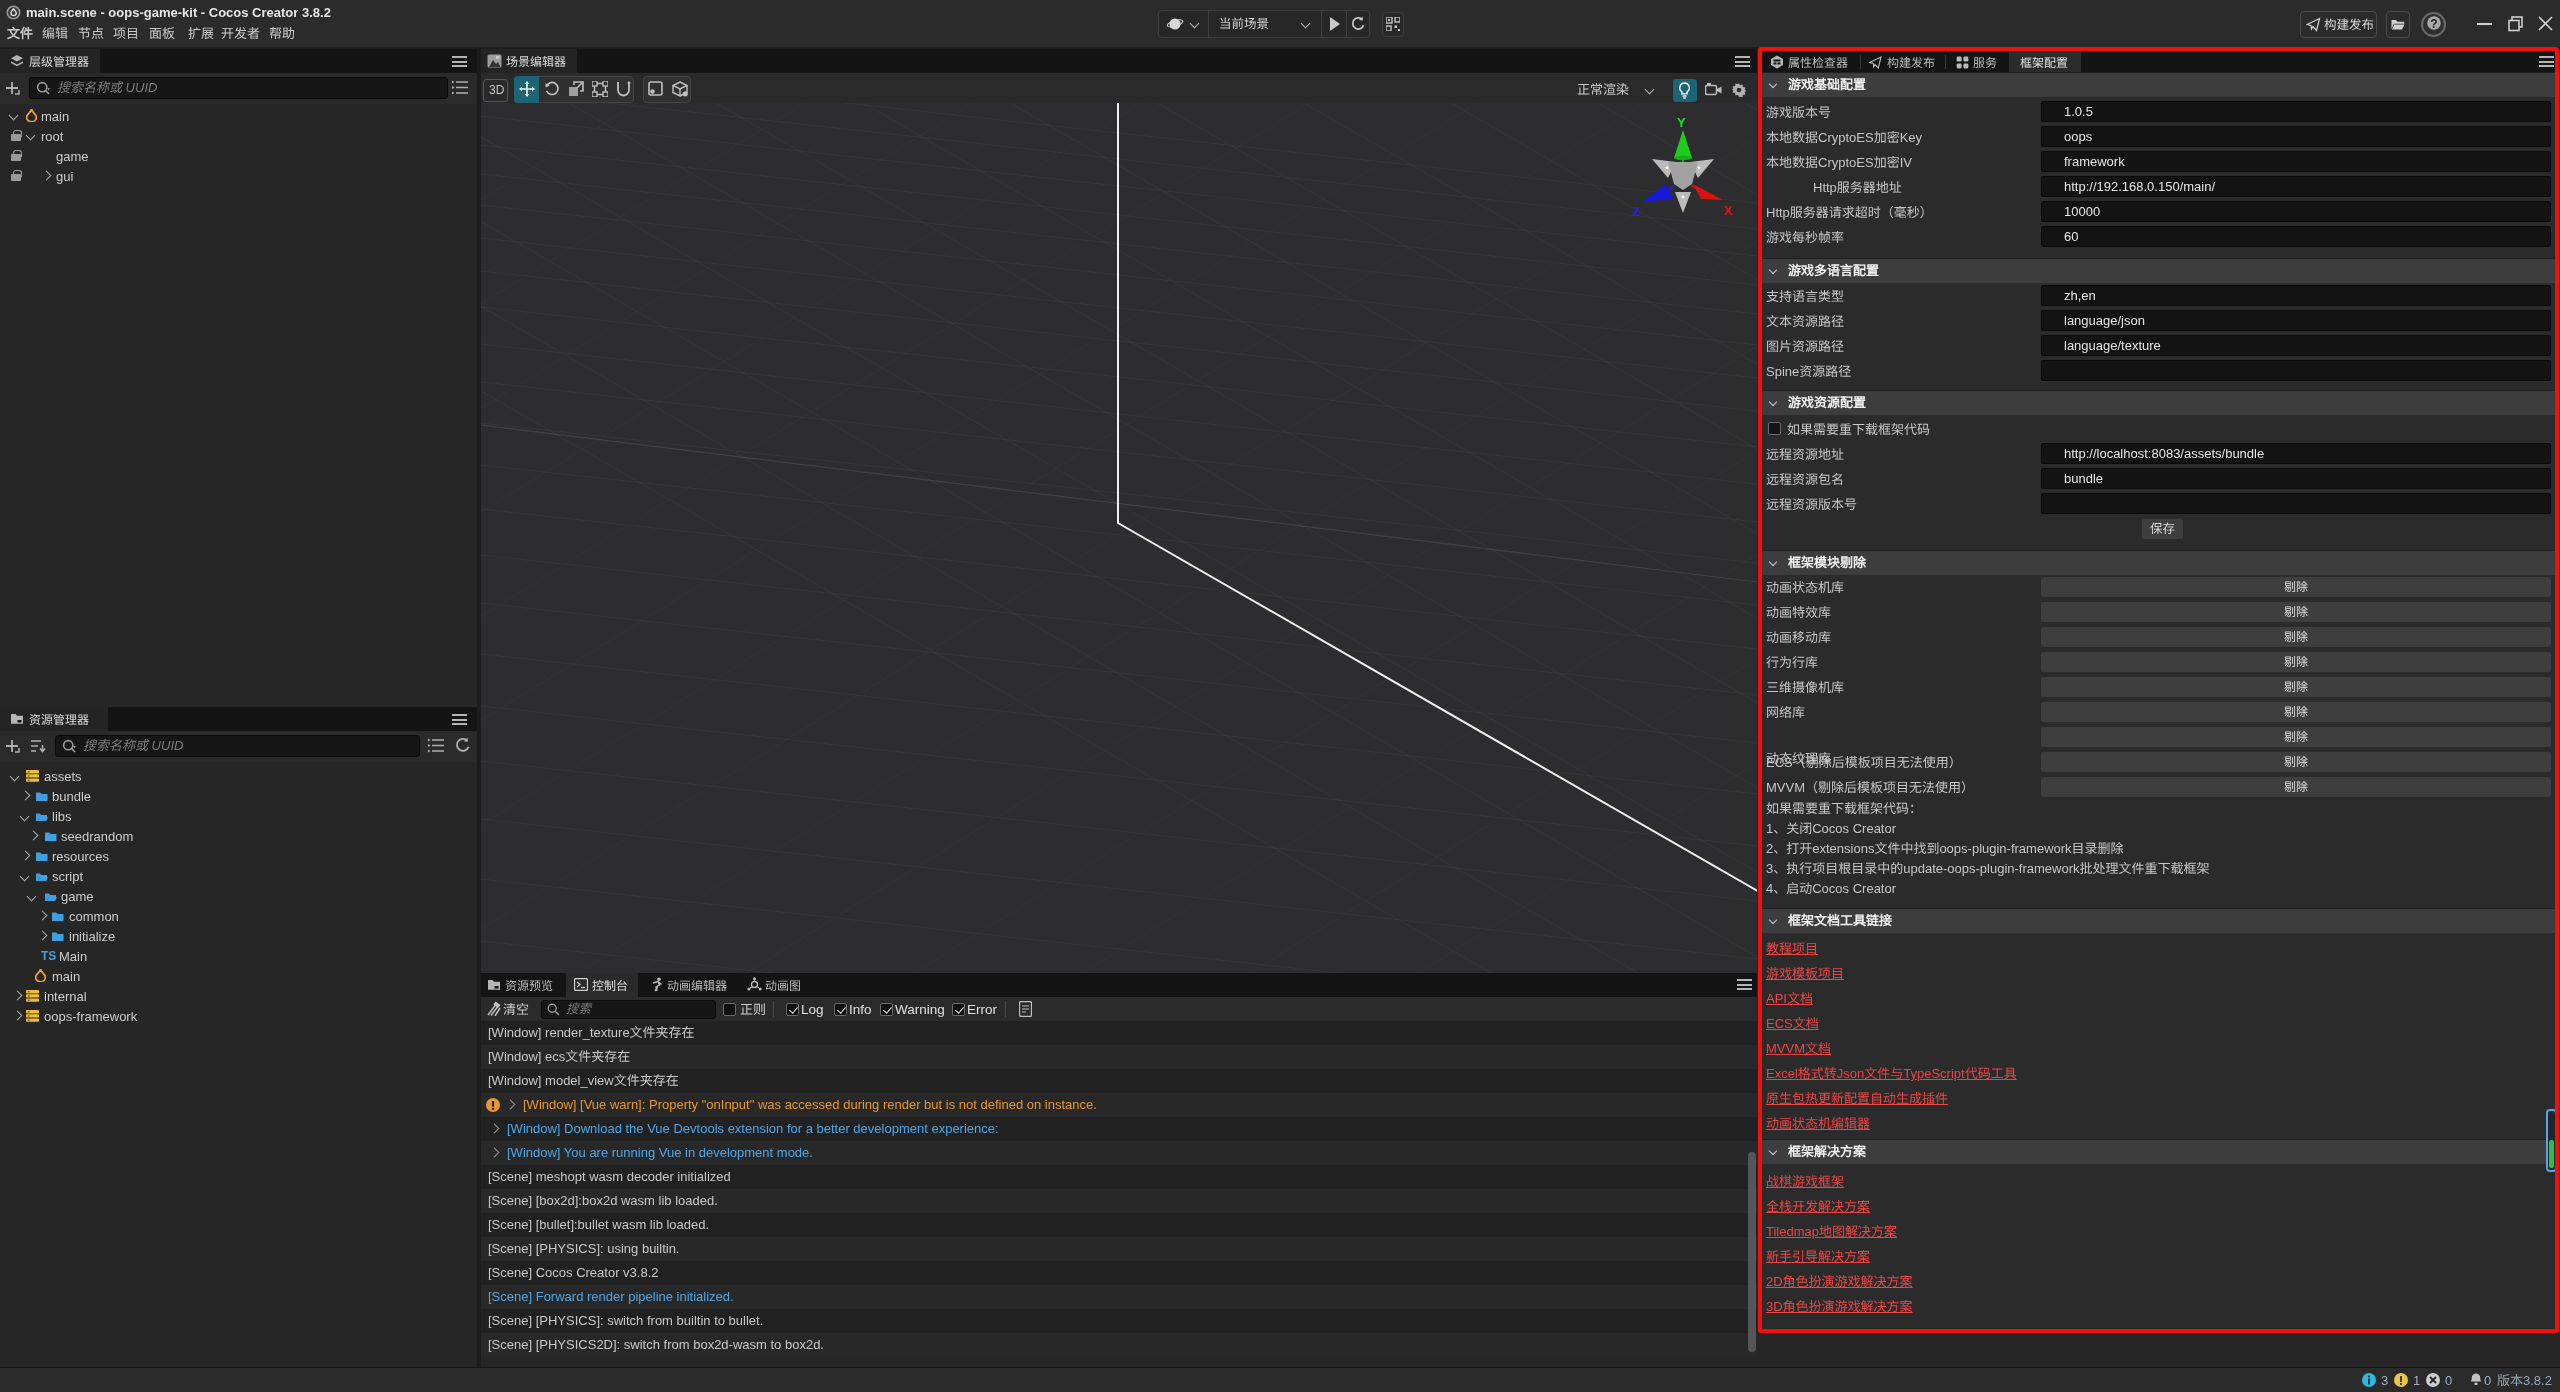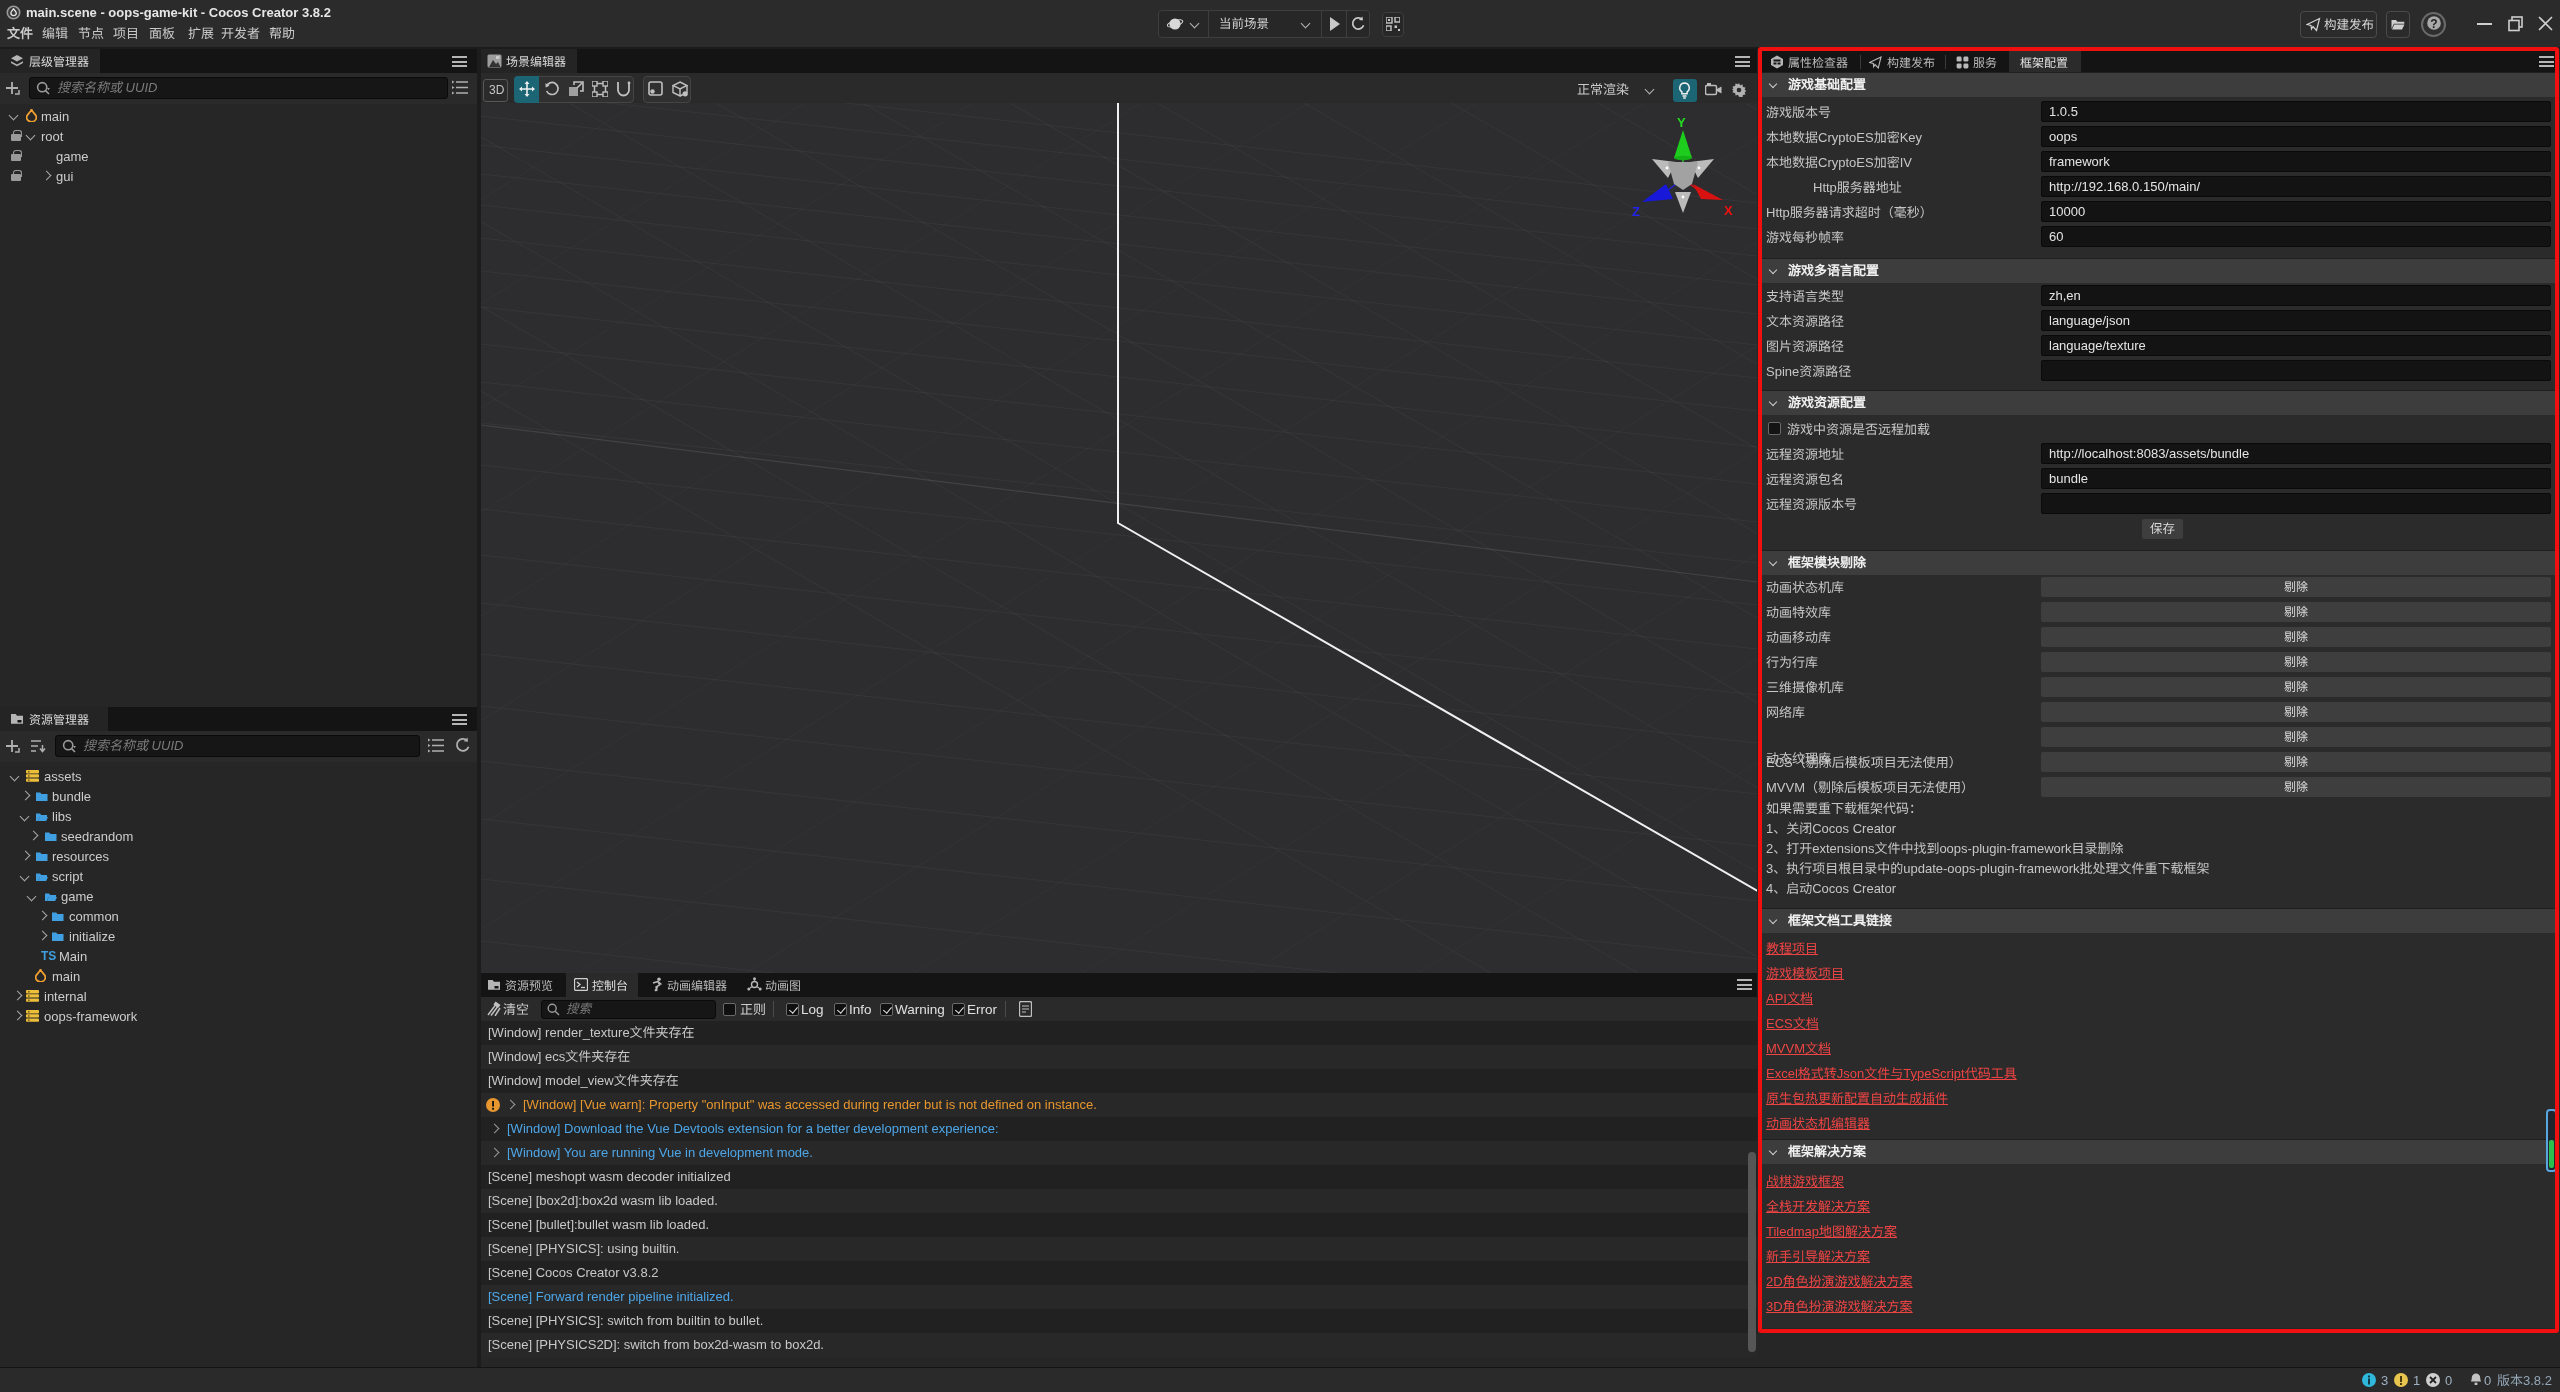--- a/index.html
+++ b/index.html
@@ -11,21 +11,21 @@
 .lock{position:absolute;width:10px;height:7px;background:#9a9a9a;border-radius:1px}
 .lock:before{content:"";position:absolute;left:1.5px;top:-4px;width:7px;height:6px;border:1.5px solid #9a9a9a;border-bottom:none;border-radius:3px 3px 0 0}
 .ham{position:absolute;width:15px;height:11px;border-top:2px solid #b5b5b5;border-bottom:2px solid #b5b5b5}
 .ham:before{content:"";position:absolute;left:0;top:2.5px;width:15px;height:2px;background:#b5b5b5}
 .inp{position:absolute;background:#161616;border:1px solid #0a0a0a;border-radius:3px}
 .cb{position:absolute;width:13px;height:13px;background:#101010;border:1px solid #6a6a6a;border-radius:2px}
 .ck:after{content:"";position:absolute;left:3.8px;top:1px;width:3.6px;height:7px;border:solid #ededed;border-width:0 1.8px 1.8px 0;transform:rotate(40deg)}
 .sect{position:absolute;left:1762px;width:793px;height:24px;background:#3d3d3d;box-shadow:0 -1px 0 #1f1f1f;color:#f0f0f0;font-size:13px;font-weight:bold;line-height:24px}
 .sect i{position:absolute;left:8px;top:8px;width:6px;height:6px;border:solid #cfcfcf;border-width:0 1.6px 1.6px 0;transform:rotate(45deg);font-style:normal}
 .sect b{position:absolute;left:26px;font-weight:bold}
-.fld{position:absolute;left:2041px;width:510px;height:21px;background:#131313;border:1px solid #0a0a0a;border-radius:2px;color:#e4e4e4;font-size:13px;line-height:19px;padding-left:7px}
+.fld{position:absolute;left:2041px;width:510px;height:21px;background:#131313;border:1px solid #0a0a0a;border-radius:2px;color:#e4e4e4;font-size:13px;line-height:19px;padding-left:22px}
 .btn{position:absolute;left:2041px;width:510px;height:20px;background:#3e3e3e;border-radius:2px;color:#dadada;font-size:12px;line-height:20px;text-align:center}
 .lnk{position:absolute;left:1766px;color:#ef4444;font-size:13px;text-decoration:underline;white-space:nowrap}
 </style></head><body>
 <div class="a" style="left:0;top:0;width:2560px;height:47px;background:#2b2b2b"></div>
 <svg class="a" style="left:6px;top:5px;" width="15" height="15" viewBox="0 0 15 15">
     <circle cx="7.5" cy="7.5" r="6.2" fill="#3a3a3a" stroke="#9a9a9a" stroke-width="1.6"></circle>
     <path d="M7.5 3.2 C7.5 4.9 4.9 6.1 4.9 8.1 a2.7 2.5 0 0 0 5.4 0 C10.3 6.1 7.5 4.9 7.5 3.2 Z" fill="none" stroke="#e8e8e8" stroke-width="1.3"></path>
   </svg>
 <div class="t" style="left:26px;top:6px;font-size:13px;color:#e6e6e6;font-weight:bold;">main.scene - oops-game-kit - Cocos Creator 3.8.2</div>
 <div class="t" style="left:7px;top:27px;font-size:13px;color:#cacaca;font-weight:bold;">文件</div>
@@ -521,21 +521,21 @@
 <div class="fld" style="top:310px">language/json</div>
 <div class="t" style="left:1766px;top:340px;font-size:13px;color:#c6c6c6;">图片资源路径</div>
 <div class="fld" style="top:335px">language/texture</div>
 <div class="t" style="left:1766px;top:365px;font-size:13px;color:#c6c6c6;">Spine资源路径</div>
 <div class="fld" style="top:360px"></div>
 <div class="sect" style="top:391px">
     <i></i>
     <b>游戏资源配置</b>
   </div>
 <div class="cb" style="left:1768px;top:422px;background:#141414"></div>
-<div class="t" style="left:1787px;top:423px;font-size:13px;color:#c6c6c6;">游戏中资源是否远程加载</div>
+<div class="t" style="left:1787px;top:423px;font-size:13px;color:#c6c6c6;">如果需要重下载框架代码</div>
 <div class="t" style="left:1766px;top:448px;font-size:13px;color:#c6c6c6;">远程资源地址</div>
 <div class="fld" style="top:443px">http://localhost:8083/assets/bundle</div>
 <div class="t" style="left:1766px;top:473px;font-size:13px;color:#c6c6c6;">远程资源包名</div>
 <div class="fld" style="top:468px">bundle</div>
 <div class="t" style="left:1766px;top:498px;font-size:13px;color:#c6c6c6;">远程资源版本号</div>
 <div class="fld" style="top:493px"></div>
 <div class="a" style="left:2142px;top:519px;width:41px;height:20px;background:#3e3e3e;border-radius:2px;color:#dadada;font-size:12.5px;line-height:20px;text-align:center">保存</div>
 <div class="sect" style="top:551px">
     <i></i>
     <b>框架模块剔除</b>

